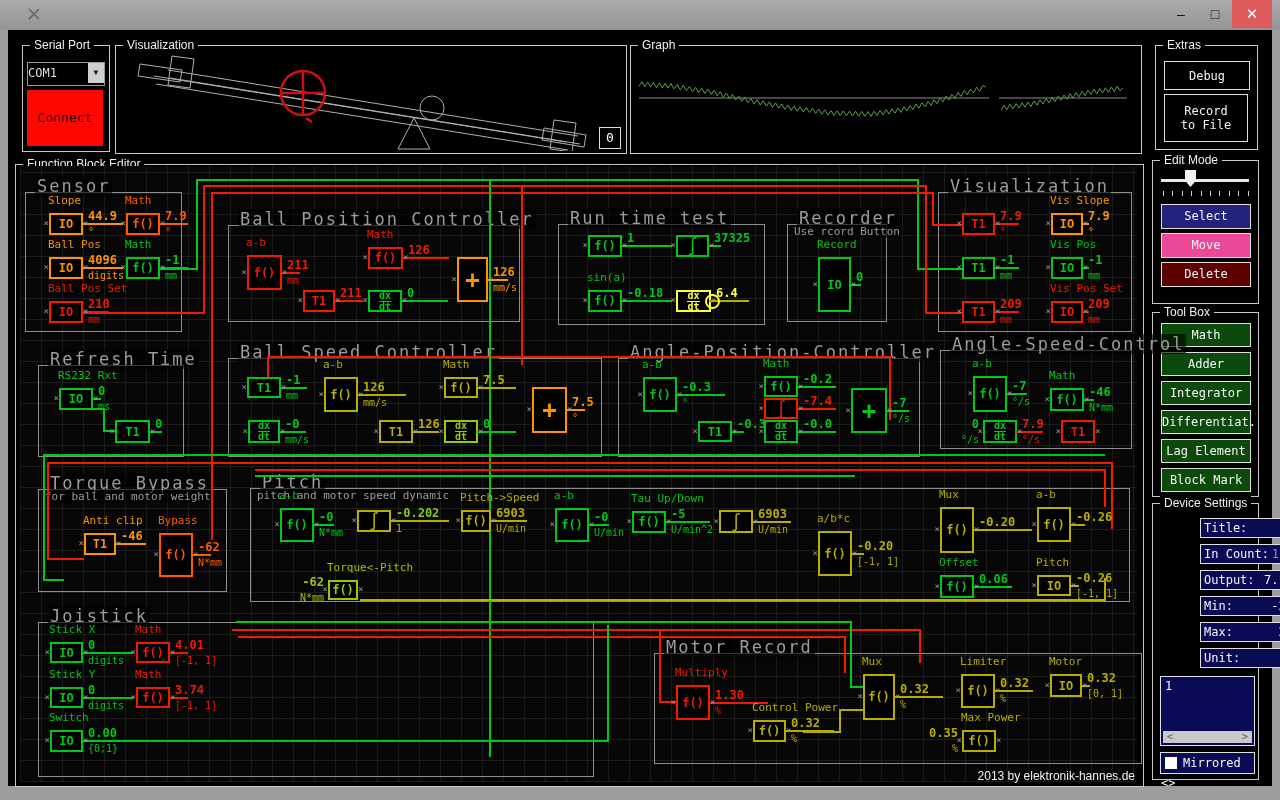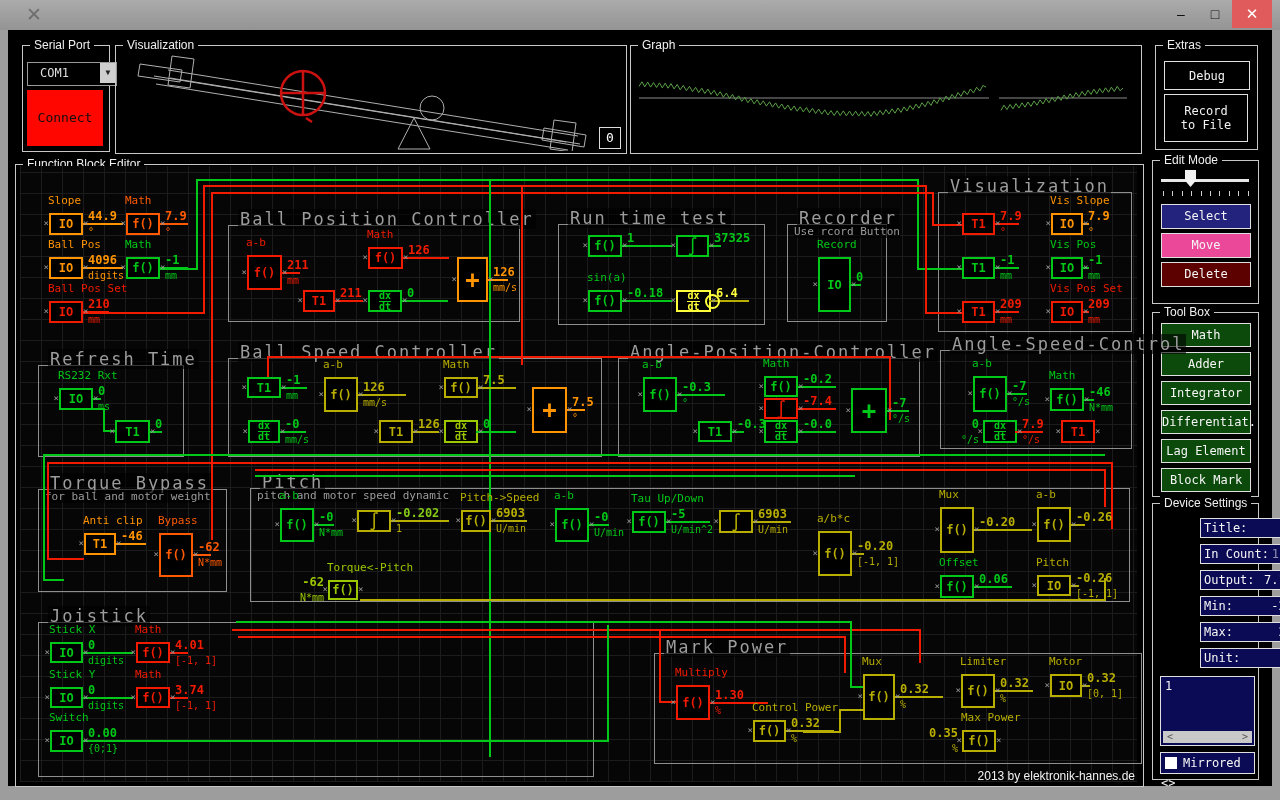--- a/index.html
+++ b/index.html
@@ -17,21 +17,21 @@
   
   #serial-box{left:22px;top:45px;width:86px;height:105px;}
   #vis-box{left:115px;top:45px;width:510px;height:107px;}
   #graph-box{left:630px;top:45px;width:510px;height:107px;}
   #extras-box{left:1155px;top:45px;width:101px;height:103px;}
   #editor-box{left:15px;top:164px;width:1127px;height:621px;}
   #editmode-box{left:1152px;top:160px;width:105px;height:142px;}
   #toolbox-box{left:1152px;top:312px;width:105px;height:183px;}
   #device-box{left:1152px;top:503px;width:105px;height:275px;}
   
-  #com-select{position:absolute;left:4px;top:16px;width:76px;height:22px;background:#000;border:1px solid #999;color:#ddd;font:12px "DejaVu Sans Mono",monospace;line-height:20px;padding-left:12px;}
+  #com-select{position:absolute;left:4px;top:16px;width:76px;height:22px;background:#000;border:1px solid #999;color:#ddd;font:12px "DejaVu Sans Mono",monospace;line-height:20px;padding-left:0;}
   #com-arrow{position:absolute;right:0;top:0;width:16px;height:20px;background:#cfcfcf;color:#222;font-size:8px;text-align:center;line-height:20px;}
   #connect-btn{position:absolute;left:4px;top:44px;width:76px;height:56px;background:#ff0600;color:#101010;font:13px "DejaVu Sans Mono",monospace;text-align:center;line-height:56px;}
   
   #vis-zero{position:absolute;right:5px;bottom:4px;width:20px;height:20px;border:1px solid #ddd;background:#000;color:#fff;font:13px "DejaVu Sans Mono",monospace;text-align:center;line-height:20px;}
   
   .ex-btn{position:absolute;left:8px;width:84px;border:1px solid #e0e0e0;background:#000;color:#f2f2f2;font:12px "DejaVu Sans Mono",monospace;display:flex;align-items:center;justify-content:center;text-align:center;}
   #debug-btn{top:15px;height:27px;}
   #record-btn{top:48px;height:48px;padding:0 14px;box-sizing:border-box;}
   
   #canvas{position:absolute;left:20px;top:166px;width:1117px;height:616px;background-color:#060606;background-image:repeating-linear-gradient(0deg,#1c1c1c 0 1px,transparent 1px 21px),repeating-linear-gradient(90deg,#1c1c1c 0 1px,transparent 1px 21px);}
@@ -134,20 +134,23 @@
       <span class="gb-label">Extras</span>
       <div id="debug-btn" class="ex-btn">Debug</div>
       <div id="record-btn" class="ex-btn">Record to File</div>
     </div>
 
     <div id="editor-box" class="gb" style="left:7px;top:134px;">
       <span class="gb-label">Function Block Editor</span>
       <div id="copyright">2013 by elektronik-hannes.de</div>
     </div>
     <div id="canvas" style="left:12px;top:136px;">
+        <div class="sec" style="left: 5px; top: 26px; width: 155px; height: 138px;">
+          <div class="sec-t">Sensor</div>
+        </div>
         <div class="sec" style="left: 208px; top: 59px; width: 290px; height: 95px;">
           <div class="sec-t">Ball Position Controller</div>
         </div>
         <div class="sec" style="left: 538px; top: 58px; width: 205px; height: 99px;">
           <div class="sec-t">Run time test</div>
         </div>
         <div class="sec" style="left: 767px; top: 58px; width: 98px; height: 96px;">
           <div class="sec-t">Recorder</div>
           <div class="sec-s">Use rcord Button</div>
         </div>
@@ -171,21 +174,21 @@
           <div class="sec-s">for ball and motor weight</div>
         </div>
         <div class="sec" style="left: 230px; top: 322px; width: 878px; height: 112px;">
           <div class="sec-t">Pitch</div>
           <div class="sec-s">pitch and motor speed dynamic</div>
         </div>
         <div class="sec" style="left: 18px; top: 456px; width: 554px; height: 153px;">
           <div class="sec-t">Joistick</div>
         </div>
         <div class="sec" style="left: 634px; top: 487px; width: 486px; height: 109px;">
-          <div class="sec-t">Mark Power</div>
+          <div class="sec-t">Motor Record</div>
         </div>
         <svg width="1117" height="616" id="wires">
           <polyline points="140,103 177,103 177,14 898,14 898,103 942,103" fill="none" stroke="#00c818" stroke-width="2"></polyline>
           <polyline points="63,147 184,147 184,20 906,20 906,147 942,147" fill="none" stroke="#f21b00" stroke-width="2"></polyline>
           <polyline points="192,374 192,27 913,27 913,59 942,59" fill="none" stroke="#f21b00" stroke-width="2"></polyline>
           <polyline points="502,20 502,199" fill="none" stroke="#f21b00" stroke-width="2"></polyline>
           <polyline points="248,212 248,191 870,191 870,254" fill="none" stroke="#f21b00" stroke-width="2"></polyline>
           <polyline points="470,14 470,591" fill="none" stroke="#00c818" stroke-width="2"></polyline>
           <polyline points="1085,289 24,289 24,414 44,414" fill="none" stroke="#00c818" stroke-width="2"></polyline>
           <polyline points="1092,363 1092,297 28,297 28,393 64,393" fill="none" stroke="#f21b00" stroke-width="2"></polyline>

